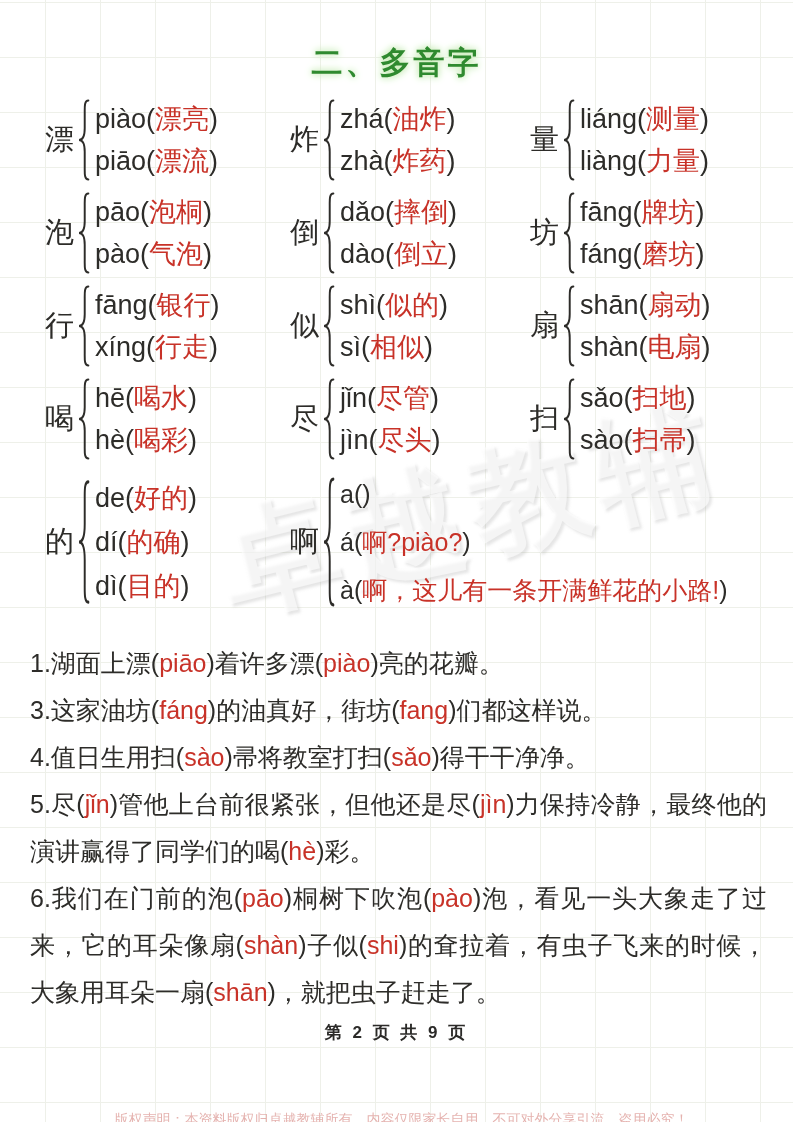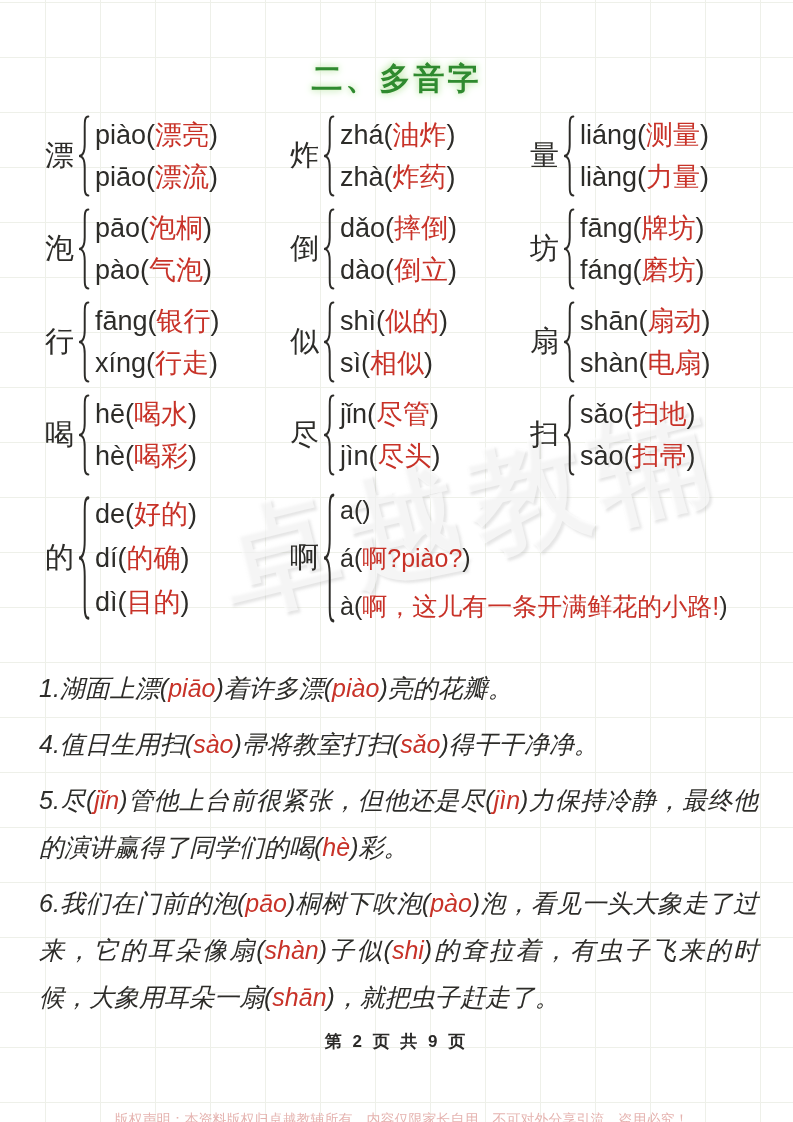--- a/index.html
+++ b/index.html
@@ -38,21 +38,21 @@
     font-size:118px;
     font-weight:bold;
     letter-spacing:10px;
     color:rgba(255,255,255,0.6);
     text-shadow:2px 3px 3px rgba(160,160,160,0.28);
     white-space:nowrap;
     pointer-events:none;
     user-select:none;
   }
   .title{
-    margin:16px;
+    margin:0;
     padding-top:42px;
     margin-bottom:14px;
     text-align:center;
     font-size:31px;
     font-weight:bold;
     letter-spacing:3px;
     color:var(--green);
     text-shadow:0 0 2px #e2f6d4, 0 0 6px var(--glow), 0 0 10px var(--glow);
   }
   .row{
@@ -86,24 +86,23 @@
   .wide .entry{font-size:25px;height:48px;}
   .py{color:var(--ink);}
   .pn{color:var(--ink);}
   .word{color:var(--red);}
   .sentences{
     padding:17px 26px 0 30px;
     font-size:25px;
     color:var(--ink);
   }
   .sentences p{
-    margin:9px;
+    margin:0;
     line-height:47px;
     text-align:justify;
-    font-style:italic;
   }
   .sentences .red{color:var(--red);}
   .page-num{
     margin-top:5px;
     text-align:center;
     font-size:17px;
     font-weight:600;
     letter-spacing:3px;
     color:#2b2a28;
   }
@@ -459,20 +458,21 @@
                 <span class="word">啊，这儿有一条开满鲜花的小路!</span>
                 <span class="pn">)</span>
               </div>
         </div>
       </div>
         </div>
     </div>
 
     <div class="sentences">
       <p><span>1.湖面上漂(</span><span class="red">piāo</span><span>)着许多漂(</span><span class="red">piào</span><span>)亮的花瓣。</span></p>
+      <p><span>3.这家油坊(</span><span class="red">fáng</span><span>)的油真好，街坊(</span><span class="red">fang</span><span>)们都这样说。</span></p>
       <p><span>4.值日生用扫(</span><span class="red">sào</span><span>)帚将教室打扫(</span><span class="red">sǎo</span><span>)得干干净净。</span></p>
       <p><span>5.尽(</span><span class="red">jǐn</span><span>)管他上台前很紧张，但他还是尽(</span><span class="red">jìn</span><span>)力保持冷静，最终他的演讲赢得了同学们的喝(</span><span class="red">hè</span><span>)彩。</span></p>
       <p><span>6.我们在门前的泡(</span><span class="red">pāo</span><span>)桐树下吹泡(</span><span class="red">pào</span><span>)泡，看见一头大象走了过来，它的耳朵像扇(</span><span class="red">shàn</span><span>)子似(</span><span class="red">shi</span><span>)的耷拉着，有虫子飞来的时候，大象用耳朵一扇(</span><span class="red">shān</span><span>)，就把虫子赶走了。</span></p>
     </div>
 
     <div class="page-num">第 2 页 共 9 页</div>
   </div>
 
   <div class="copyright">版权声明：本资料版权归卓越教辅所有，内容仅限家长自用，不可对外分享引流，盗用必究！</div>
 </div>

